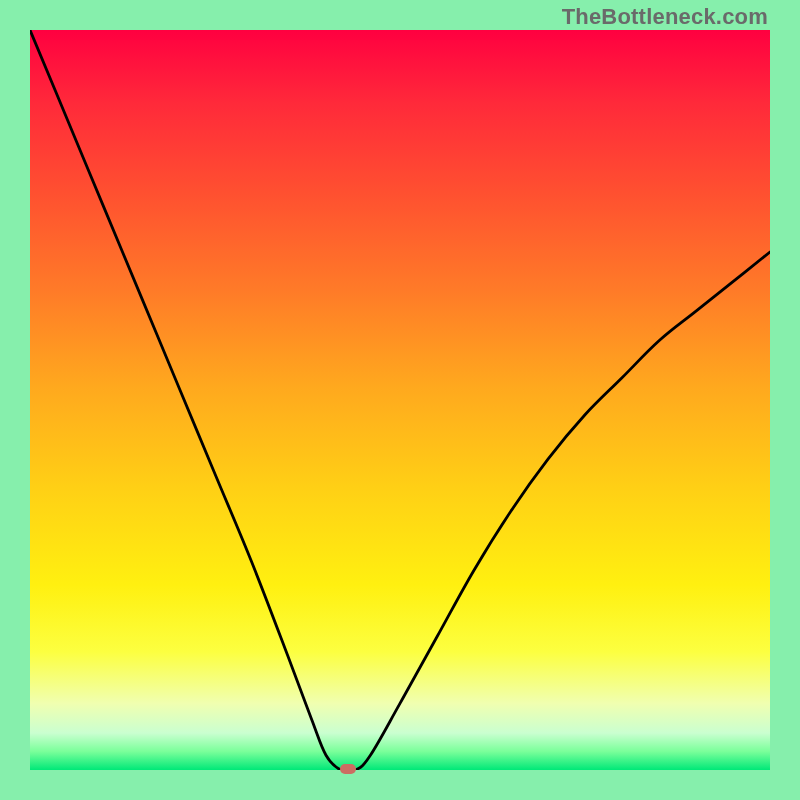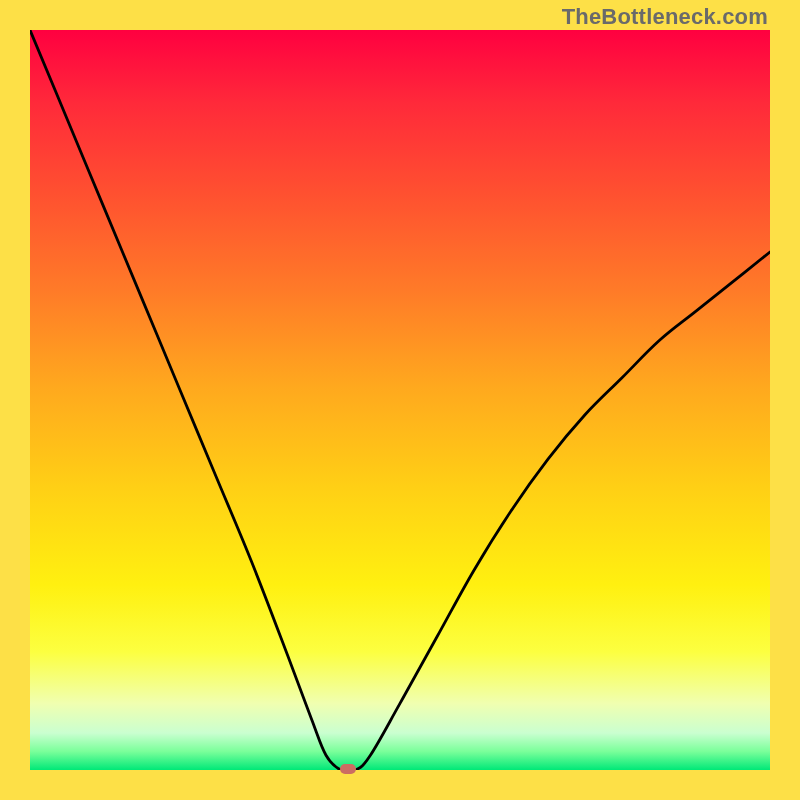--- a/index.html
+++ b/index.html
@@ -9,21 +9,21 @@
     height: 800px;
     background: #000000;
     overflow: hidden;
   }
   .frame {
     position: absolute;
     top: 0;
     left: 0;
     width: 800px;
     height: 800px;
-    background: #fde047;
+    background: #86efac;
     text-decoration: underline;
   }
   .plot-area {
     position: absolute;
     left: 30px;
     top: 30px;
     width: 740px;
     height: 740px;
     background: linear-gradient(to bottom,
       #ff0040 0%,

